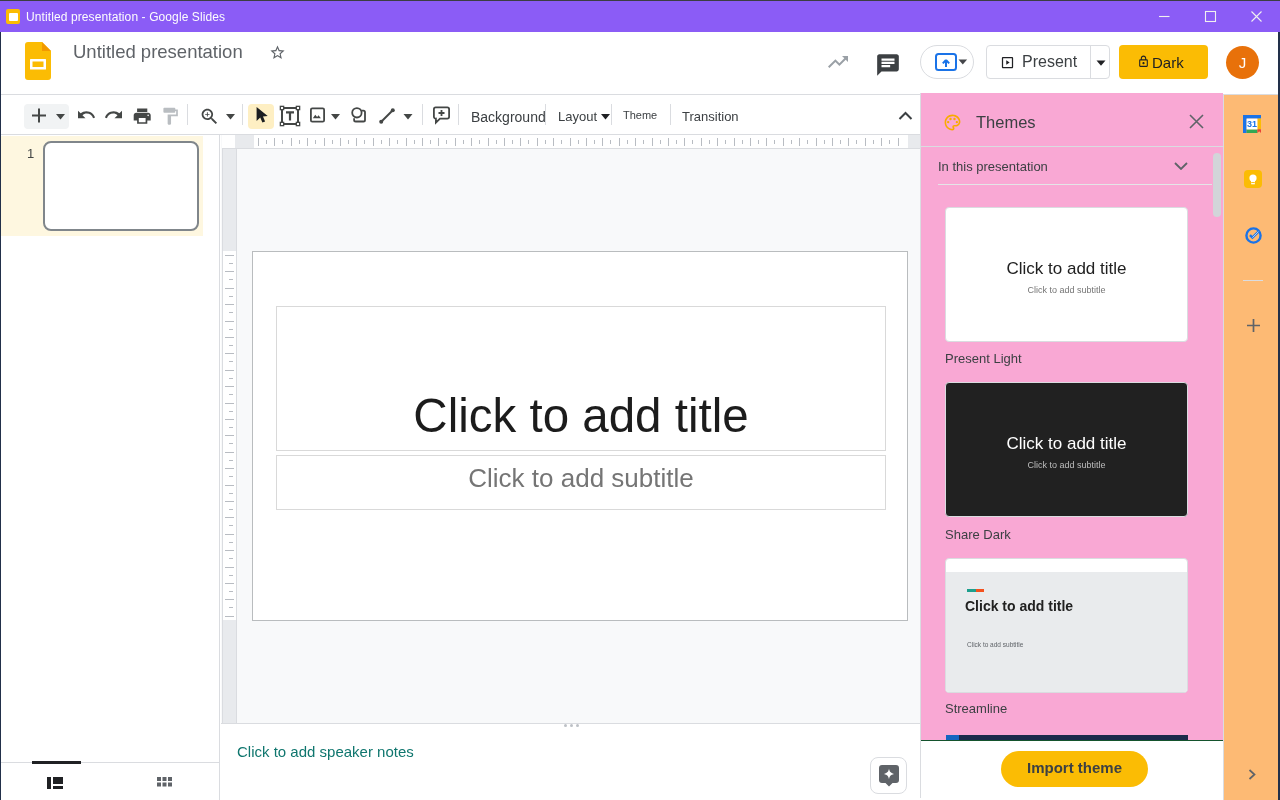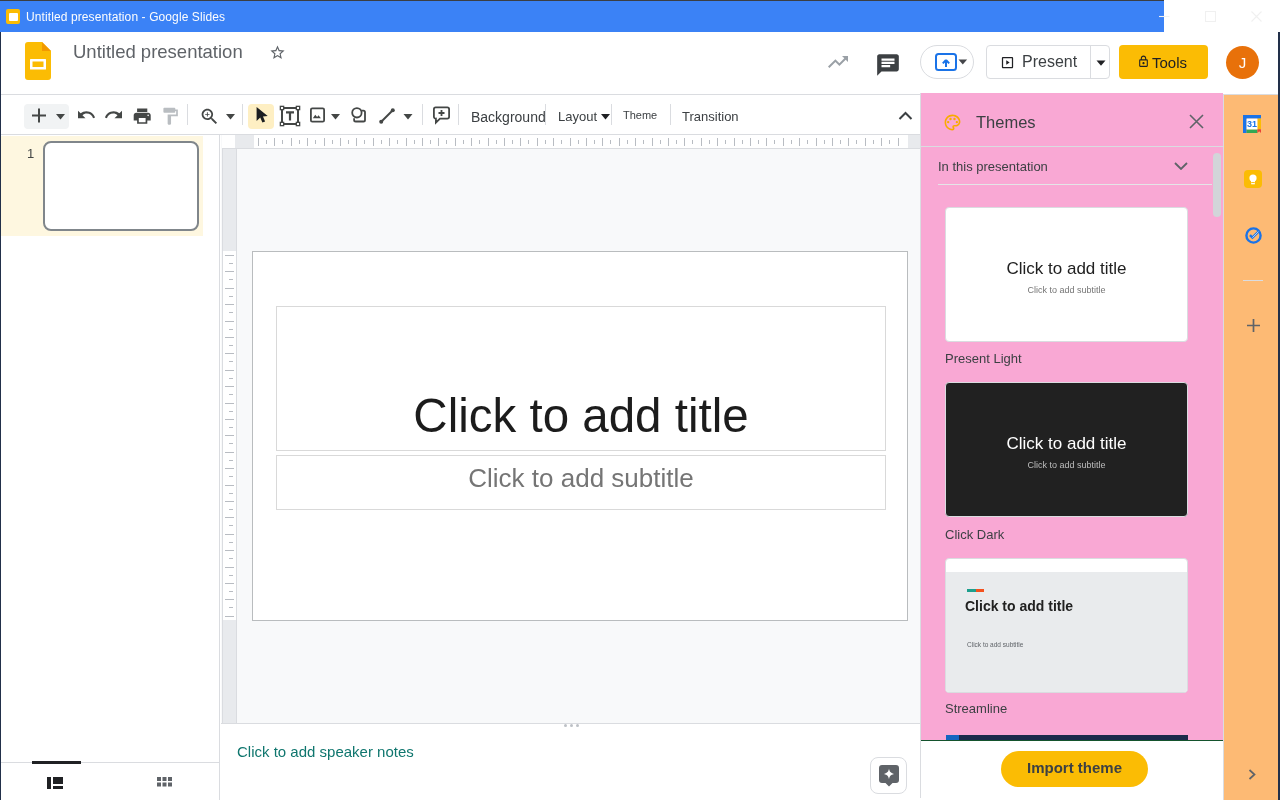--- a/index.html
+++ b/index.html
@@ -1,21 +1,21 @@
 <!DOCTYPE html>
 <html><head>
 <meta charset="utf-8">
 <style>
   * { margin:0; padding:0; box-sizing:border-box; }
   html,body { width:1280px; height:800px; overflow:hidden; }
   body { font-family:"Liberation Sans", sans-serif; background:#fff; position:relative; }
   .abs { position:absolute; }
 
   
-  #titlebar { left:0; top:0; width:1164px; height:32px; background:#3b82f6; border-top:1px solid #3b3e42; }
+  #titlebar { left:0; top:0; width:1280px; height:32px; background:#8b5cf6; border-top:1px solid #3b3e42; }
   #tb-icon { left:6px; top:8px; width:14px; height:15px; background:#fbbc04; border-radius:2px; }
   #tb-icon i { position:absolute; left:3px; top:4px; width:8.5px; height:7.5px; background:#fff; border-radius:1px; display:block; }
   #tb-title { left:26px; top:9px; font-size:12px; color:#fdfdfd; letter-spacing:0.1px; }
 
   
   #header { left:1px; top:32px; width:1278px; height:62px; background:#fff; }
   #doc-title { left:72px; top:9px; font-size:18.5px; color:#5f6368; }
   #menus { left:66px; top:37px; font-size:14px; color:#202124; white-space:nowrap; }
   #menus span { display:inline-block; padding:0 8px; }
 
@@ -115,21 +115,21 @@
       <path d="M19 3H5c-1.1 0-2 .9-2 2v14c0 1.1.9 2 2 2h14c1.1 0 2-.9 2-2V5c0-1.1-.9-2-2-2zm0 16H5V5h14v14zM10 8.5v7l5.5-3.5z"></path>
     </svg>
     <div class="abs" style="left:1021px;top:21px;font-size:16px;color:#3c4043">Present</div>
     <svg class="abs" style="left:1094px;top:27px" width="12" height="8" viewBox="0 0 12 8">
       <path d="M1.5 1.5 h9 l-4.5 5.2 Z" fill="#202124"></path>
     </svg>
     <div class="abs" style="left:1118px;top:13px;width:89px;height:34px;border-radius:4px;background:#fbbc04"></div>
     <svg class="abs" style="left:1136px;top:22px" width="13" height="15" viewBox="0 0 24 24" fill="#202124">
       <path d="M18 8h-1V6c0-2.76-2.24-5-5-5S7 3.24 7 6v2H6c-1.1 0-2 .9-2 2v10c0 1.1.9 2 2 2h12c1.1 0 2-.9 2-2V10c0-1.1-.9-2-2-2zM9 6c0-1.66 1.34-3 3-3s3 1.34 3 3v2H9V6zm9 14H6V10h12v10zm-6-3c1.1 0 2-.9 2-2s-.9-2-2-2-2 .9-2 2 .9 2 2 2z"></path>
     </svg>
-    <div class="abs" style="left:1151px;top:22px;font-size:15px;font-weight:500;color:#202124">Tools</div>
+    <div class="abs" style="left:1151px;top:22px;font-size:15px;font-weight:500;color:#202124">Dark</div>
     <div class="abs" style="left:1225px;top:14px;width:33px;height:33px;border-radius:50%;background:#e8710a;color:#fff;font-size:15px;text-align:center;line-height:33px">J</div>
   </div>
 
   <div class="abs" id="toolbar">
     <div id="toolbar-inner">
     <div style="position:absolute;left:23px;top:9px;width:45px;height:25px;background:#f1f3f4;border-radius:4px"></div>
     <div style="position:absolute;left:247px;top:9px;width:26px;height:25px;background:#feefc3;border-radius:4px"></div>
     <svg style="position:absolute;left:0;top:0" width="919" height="38" viewBox="0 0 919 38">
       <g fill="#444746">
         <path d="M37 14h2v6h6v2h-6v6h-2v-6h-6v-2h6z" transform="translate(0,-0.5)"></path>
@@ -293,21 +293,21 @@
     <div class="thumb" style="top:114px;border:1px solid #dadce0;background:#fff">
       <div style="position:absolute;left:0;top:51px;width:241px;text-align:center;font-size:17px;line-height:20px;color:#212121">Click to add title</div>
       <div style="position:absolute;left:0;top:77px;width:241px;text-align:center;font-size:9px;line-height:11px;color:#757575">Click to add subtitle</div>
     </div>
     <div class="thumb-label" style="top:258px">Present Light</div>
 
     <div class="thumb" style="top:289px;background:#212121;border:1px solid #dadce0">
       <div style="position:absolute;left:0;top:51px;width:241px;text-align:center;font-size:17px;line-height:20px;color:#fff">Click to add title</div>
       <div style="position:absolute;left:0;top:77px;width:241px;text-align:center;font-size:9px;line-height:11px;color:#bdbdbd">Click to add subtitle</div>
     </div>
-    <div class="thumb-label" style="top:434px">Click Dark</div>
+    <div class="thumb-label" style="top:434px">Share Dark</div>
 
     <div class="thumb" style="top:465px;background:#fff;border:1px solid #dadce0;overflow:hidden">
       <div style="position:absolute;left:0;top:13px;width:241px;height:121px;background:#e9ebed"></div>
       <div style="position:absolute;left:21px;top:30px;width:9px;height:3px;background:#1d9f8d"></div>
       <div style="position:absolute;left:30px;top:30px;width:8px;height:3px;background:#f4511e"></div>
       <div style="position:absolute;left:19px;top:39px;font-size:14px;font-weight:bold;color:#212121">Click to add title</div>
       <div style="position:absolute;left:21px;top:82px;font-size:6.5px;color:#5f6368">Click to add subtitle</div>
     </div>
     <div class="thumb-label" style="top:608px">Streamline</div>
 

